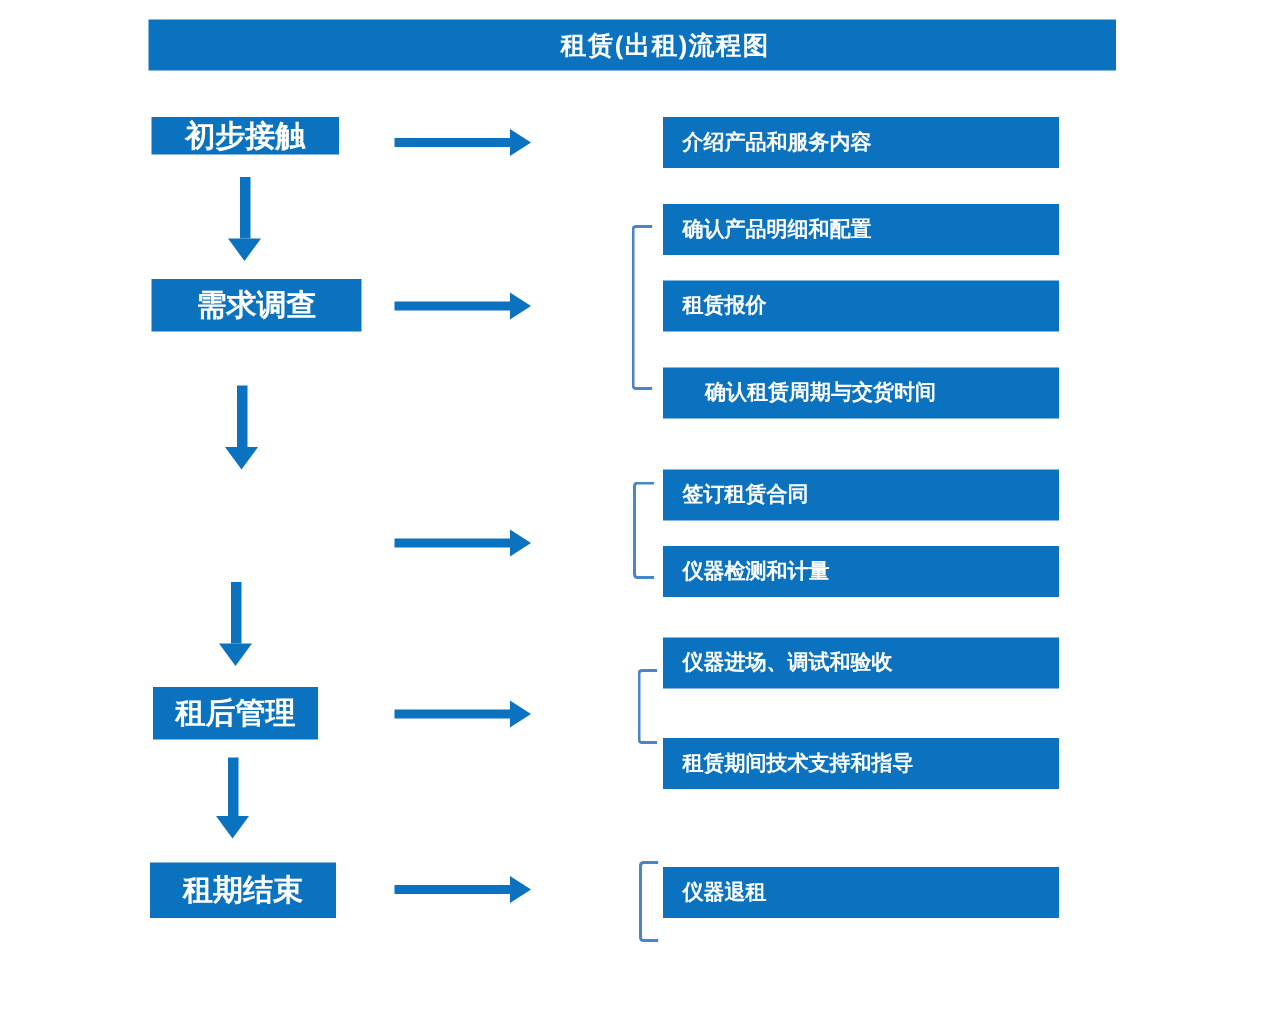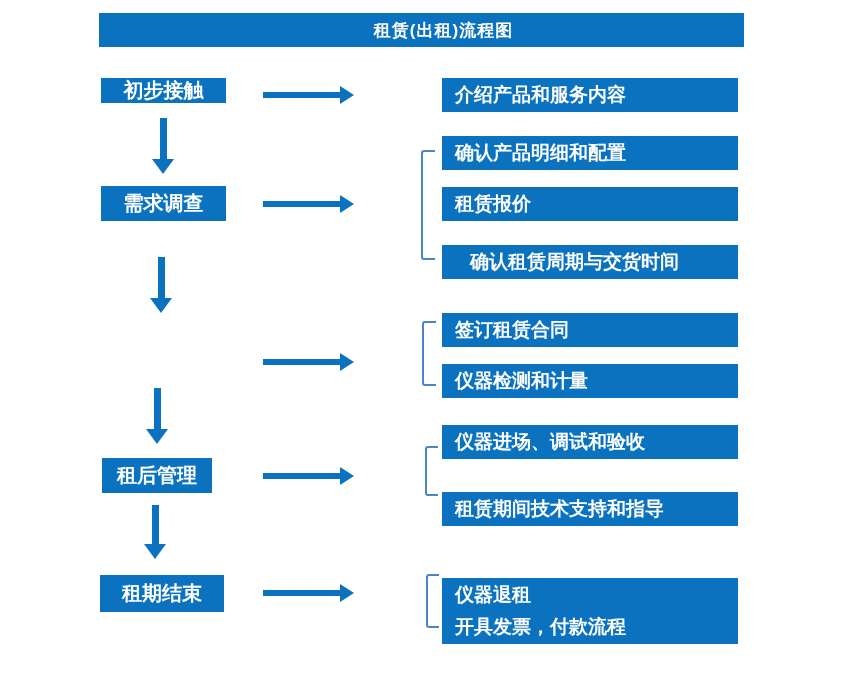--- a/index.html
+++ b/index.html
@@ -31,26 +31,26 @@
   }
   .step-box {
     position: absolute;
     background: var(--primary);
     display: flex; align-items: center; justify-content: center;
     font-size: 20px;
     white-space: nowrap;
   }
   .detail-box {
     position: absolute;
-    left: 442px; width: 296px; height: 34px;
+    left: 442px; width: 264px; height: 34px;
     background: var(--primary);
     display: flex; align-items: center;
     padding-left: 13px;
     box-sizing: border-box;
-    font-size: 19px;
+    font-size: 14px;
     white-space: nowrap;
   }
   .varrow {
     position: absolute;
     width: 22px;
     display: flex; flex-direction: column; align-items: center;
   }
   .varrow .shaft { width: 7px; flex: 1; background: var(--primary); }
   .varrow .head {
     width: 0; height: 0;
@@ -82,21 +82,21 @@
 </head>
 <body>
 
 <div class="canvas">
 
   <div class="title-bar">
     <span>租赁(出租)流程图</span>
   </div>
 
   <div class="step-box" style="left:101px; top:78px;  width:125px; height:25px;">初步接触</div>
-  <div class="step-box" style="left:101px; top:186px; width:125px; height:35px;text-align:center;">需求调查</div>
+  <div class="step-box" style="left:101px; top:186px; width:140px; height:35px;text-align:center;">需求调查</div>
   <div class="step-box" style="left:102px; top:458px; width:110px; height:35px;">租后管理</div>
   <div class="step-box" style="left:100px; top:575px; width:124px; height:37px;">租期结束</div>
 
   <div class="varrow" style="left:152px; top:118px; height:56px;">
       <div class="shaft"></div>
       <div class="head"></div>
     </div>
   <div class="varrow" style="left:150px; top:257px; height:56px;">
       <div class="shaft"></div>
       <div class="head"></div>
@@ -138,15 +138,14 @@
 
   <div class="detail-box" style="top:78px;">介绍产品和服务内容</div>
   <div class="detail-box" style="top:136px;">确认产品明细和配置</div>
   <div class="detail-box" style="top:187px;">租赁报价</div>
   <div class="detail-box" style="top:245px;padding-left:28px;">确认租赁周期与交货时间</div>
   <div class="detail-box" style="top:313px;">签订租赁合同</div>
   <div class="detail-box" style="top:364px;">仪器检测和计量</div>
   <div class="detail-box" style="top:425px;">仪器进场、调试和验收</div>
   <div class="detail-box" style="top:492px;">租赁期间技术支持和指导</div>
   <div class="detail-box" style="top:534px;margin-top:44px;">仪器退租</div>
-  <div class="detail-box" style="top:610px;">开具发票，付款流程</div>
 
 </div>
 
 </body></html>

